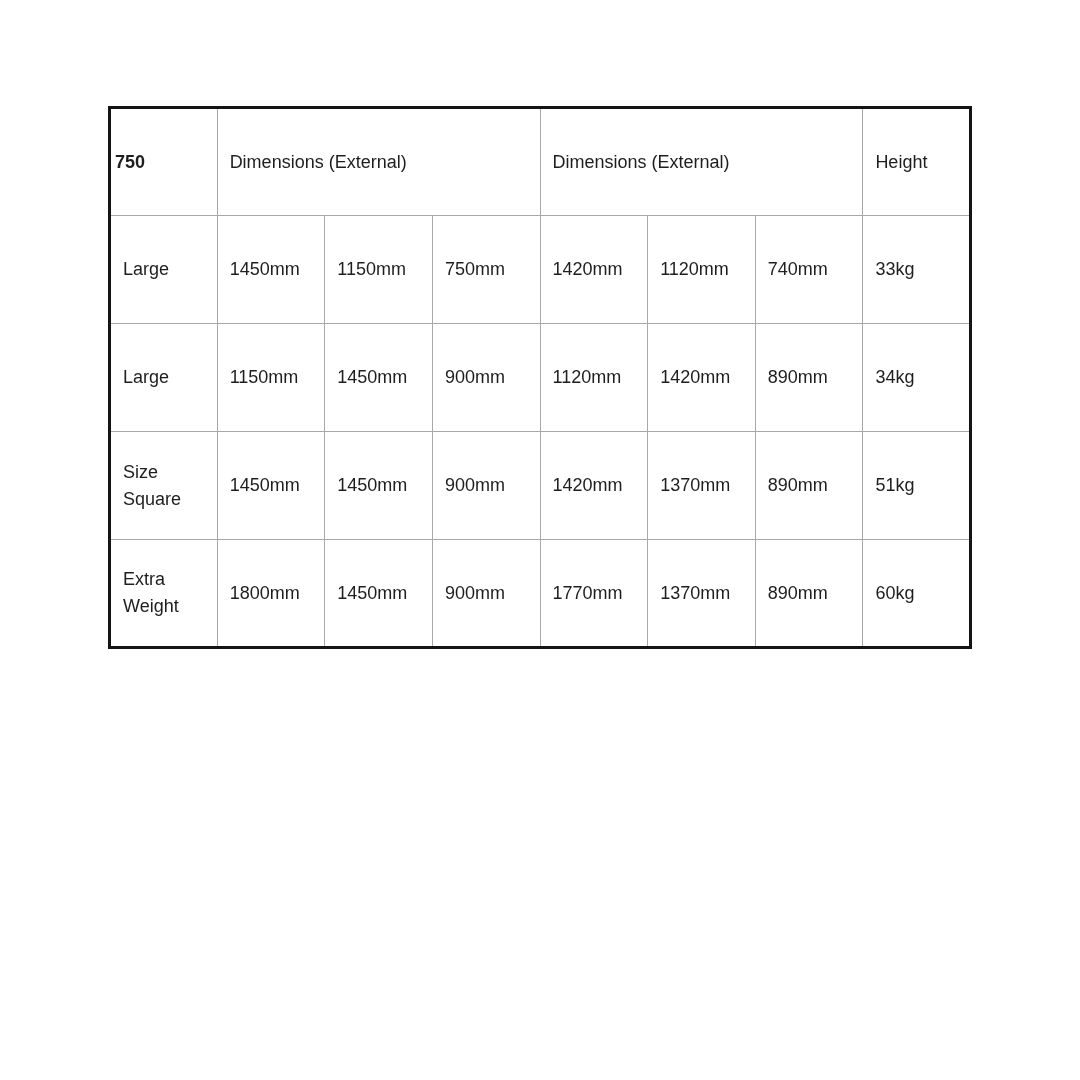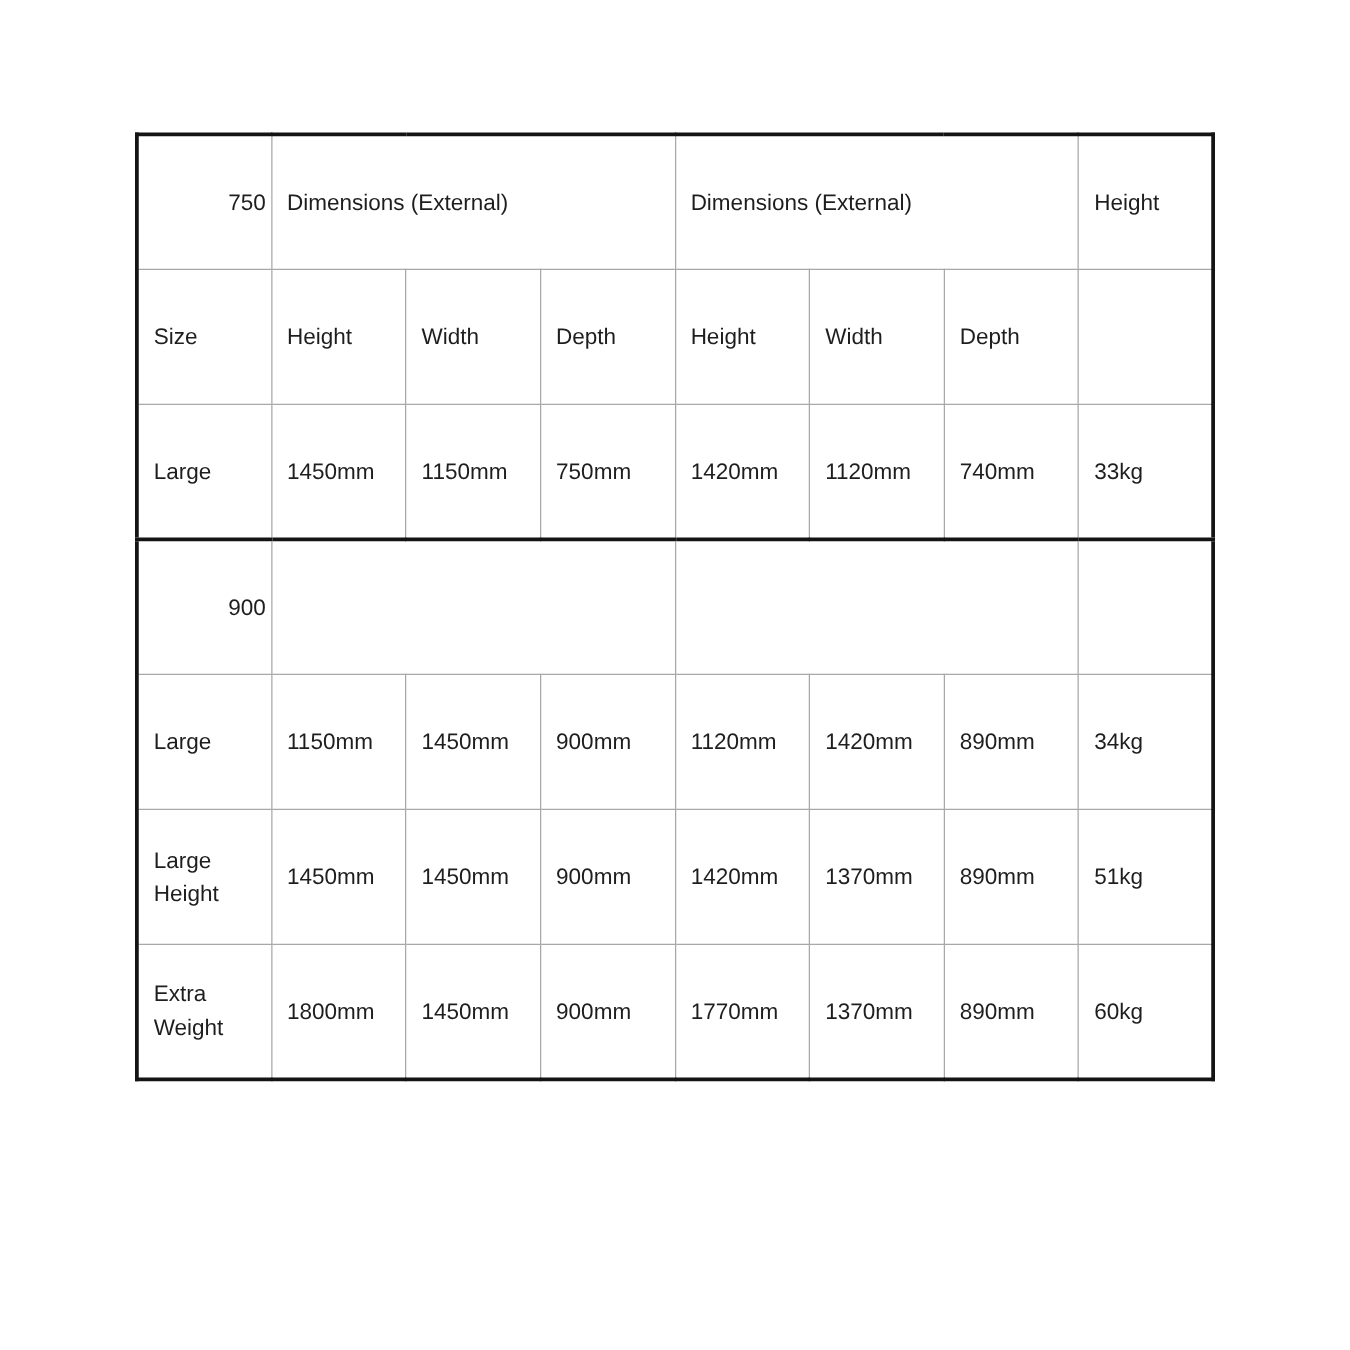--- a/index.html
+++ b/index.html
@@ -29,22 +29,22 @@
     line-height: 1.5;
     height: 108px;
     box-sizing: border-box;
     overflow: hidden;
     word-wrap: break-word;
   }
   .spec-table tr.section-break td {
     border-top: 3px solid #141414;
   }
   .spec-table td.series {
-    text-align: right;
-    font-weight: 400;
+    text-align: left;
+    font-weight: 700;
     padding: 6px 4px;
   }
 </style>
 </head>
 <body>
 
 <table class="spec-table">
   <colgroup>
     <col style="width:12.5%">
       <col style="width:12.5%">
@@ -57,63 +57,47 @@
   </colgroup>
   <tbody>
 
     <tr>
       <td class="series">750</td>
       <td colspan="3">Dimensions (External)</td>
       <td colspan="3">Dimensions (External)</td>
       <td>Height</td>
     </tr>
 
-    <tr>
-      <td>Size</td>
-      <td>Height</td>
-      <td>Width</td>
-      <td>Depth</td>
-      <td>Height</td>
-      <td>Width</td>
-      <td>Depth</td>
-      <td></td>
-    </tr>
 
 
     <tr>
       <td>Large</td>
       <td>1450mm</td>
       <td>1150mm</td>
       <td>750mm</td>
       <td>1420mm</td>
       <td>1120mm</td>
       <td>740mm</td>
       <td>33kg</td>
     </tr>
 
-    <tr class="section-break">
-      <td class="series">900</td>
-      <td colspan="3"></td>
-      <td colspan="3"></td>
-      <td></td>
-    </tr>
 
     <tr>
       <td>Large</td>
       <td>1150mm</td>
       <td>1450mm</td>
       <td>900mm</td>
       <td>1120mm</td>
       <td>1420mm</td>
       <td>890mm</td>
       <td>34kg</td>
     </tr>
 
     <tr>
-      <td>Large Height</td>
+      <td>Size Square</td>
       <td>1450mm</td>
       <td>1450mm</td>
       <td>900mm</td>
       <td>1420mm</td>
       <td>1370mm</td>
       <td>890mm</td>
       <td>51kg</td>
     </tr>
 
     <tr>

